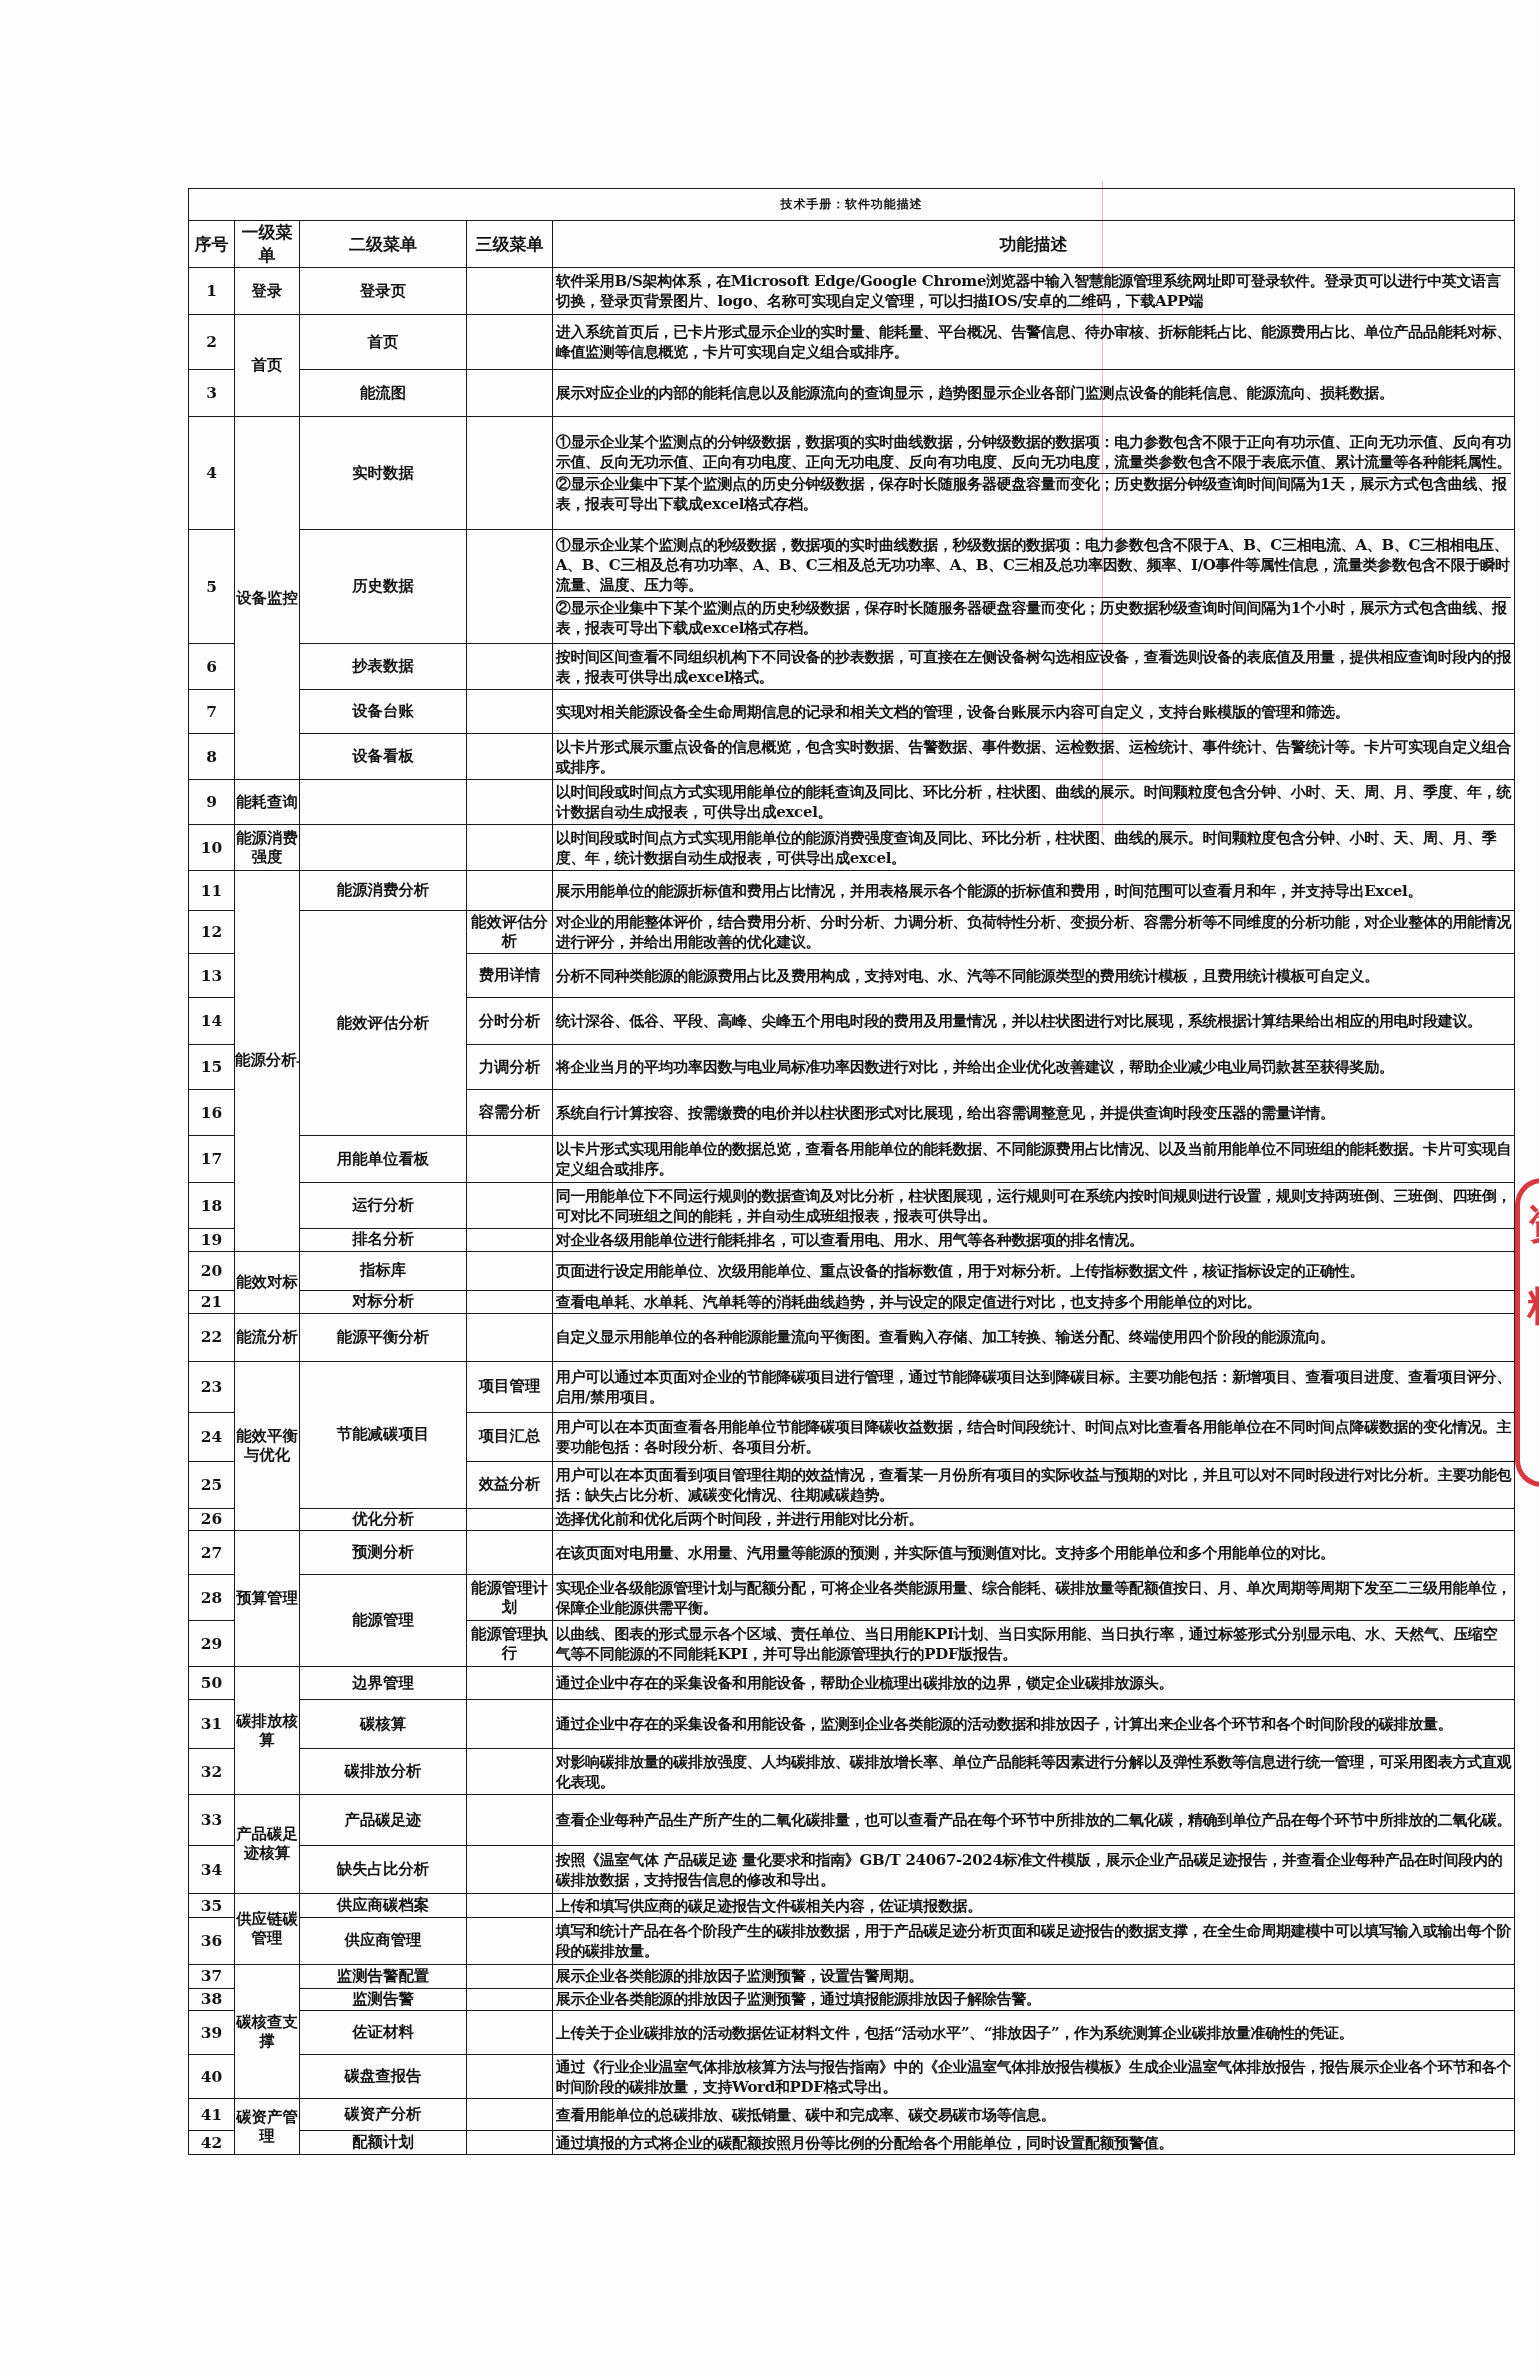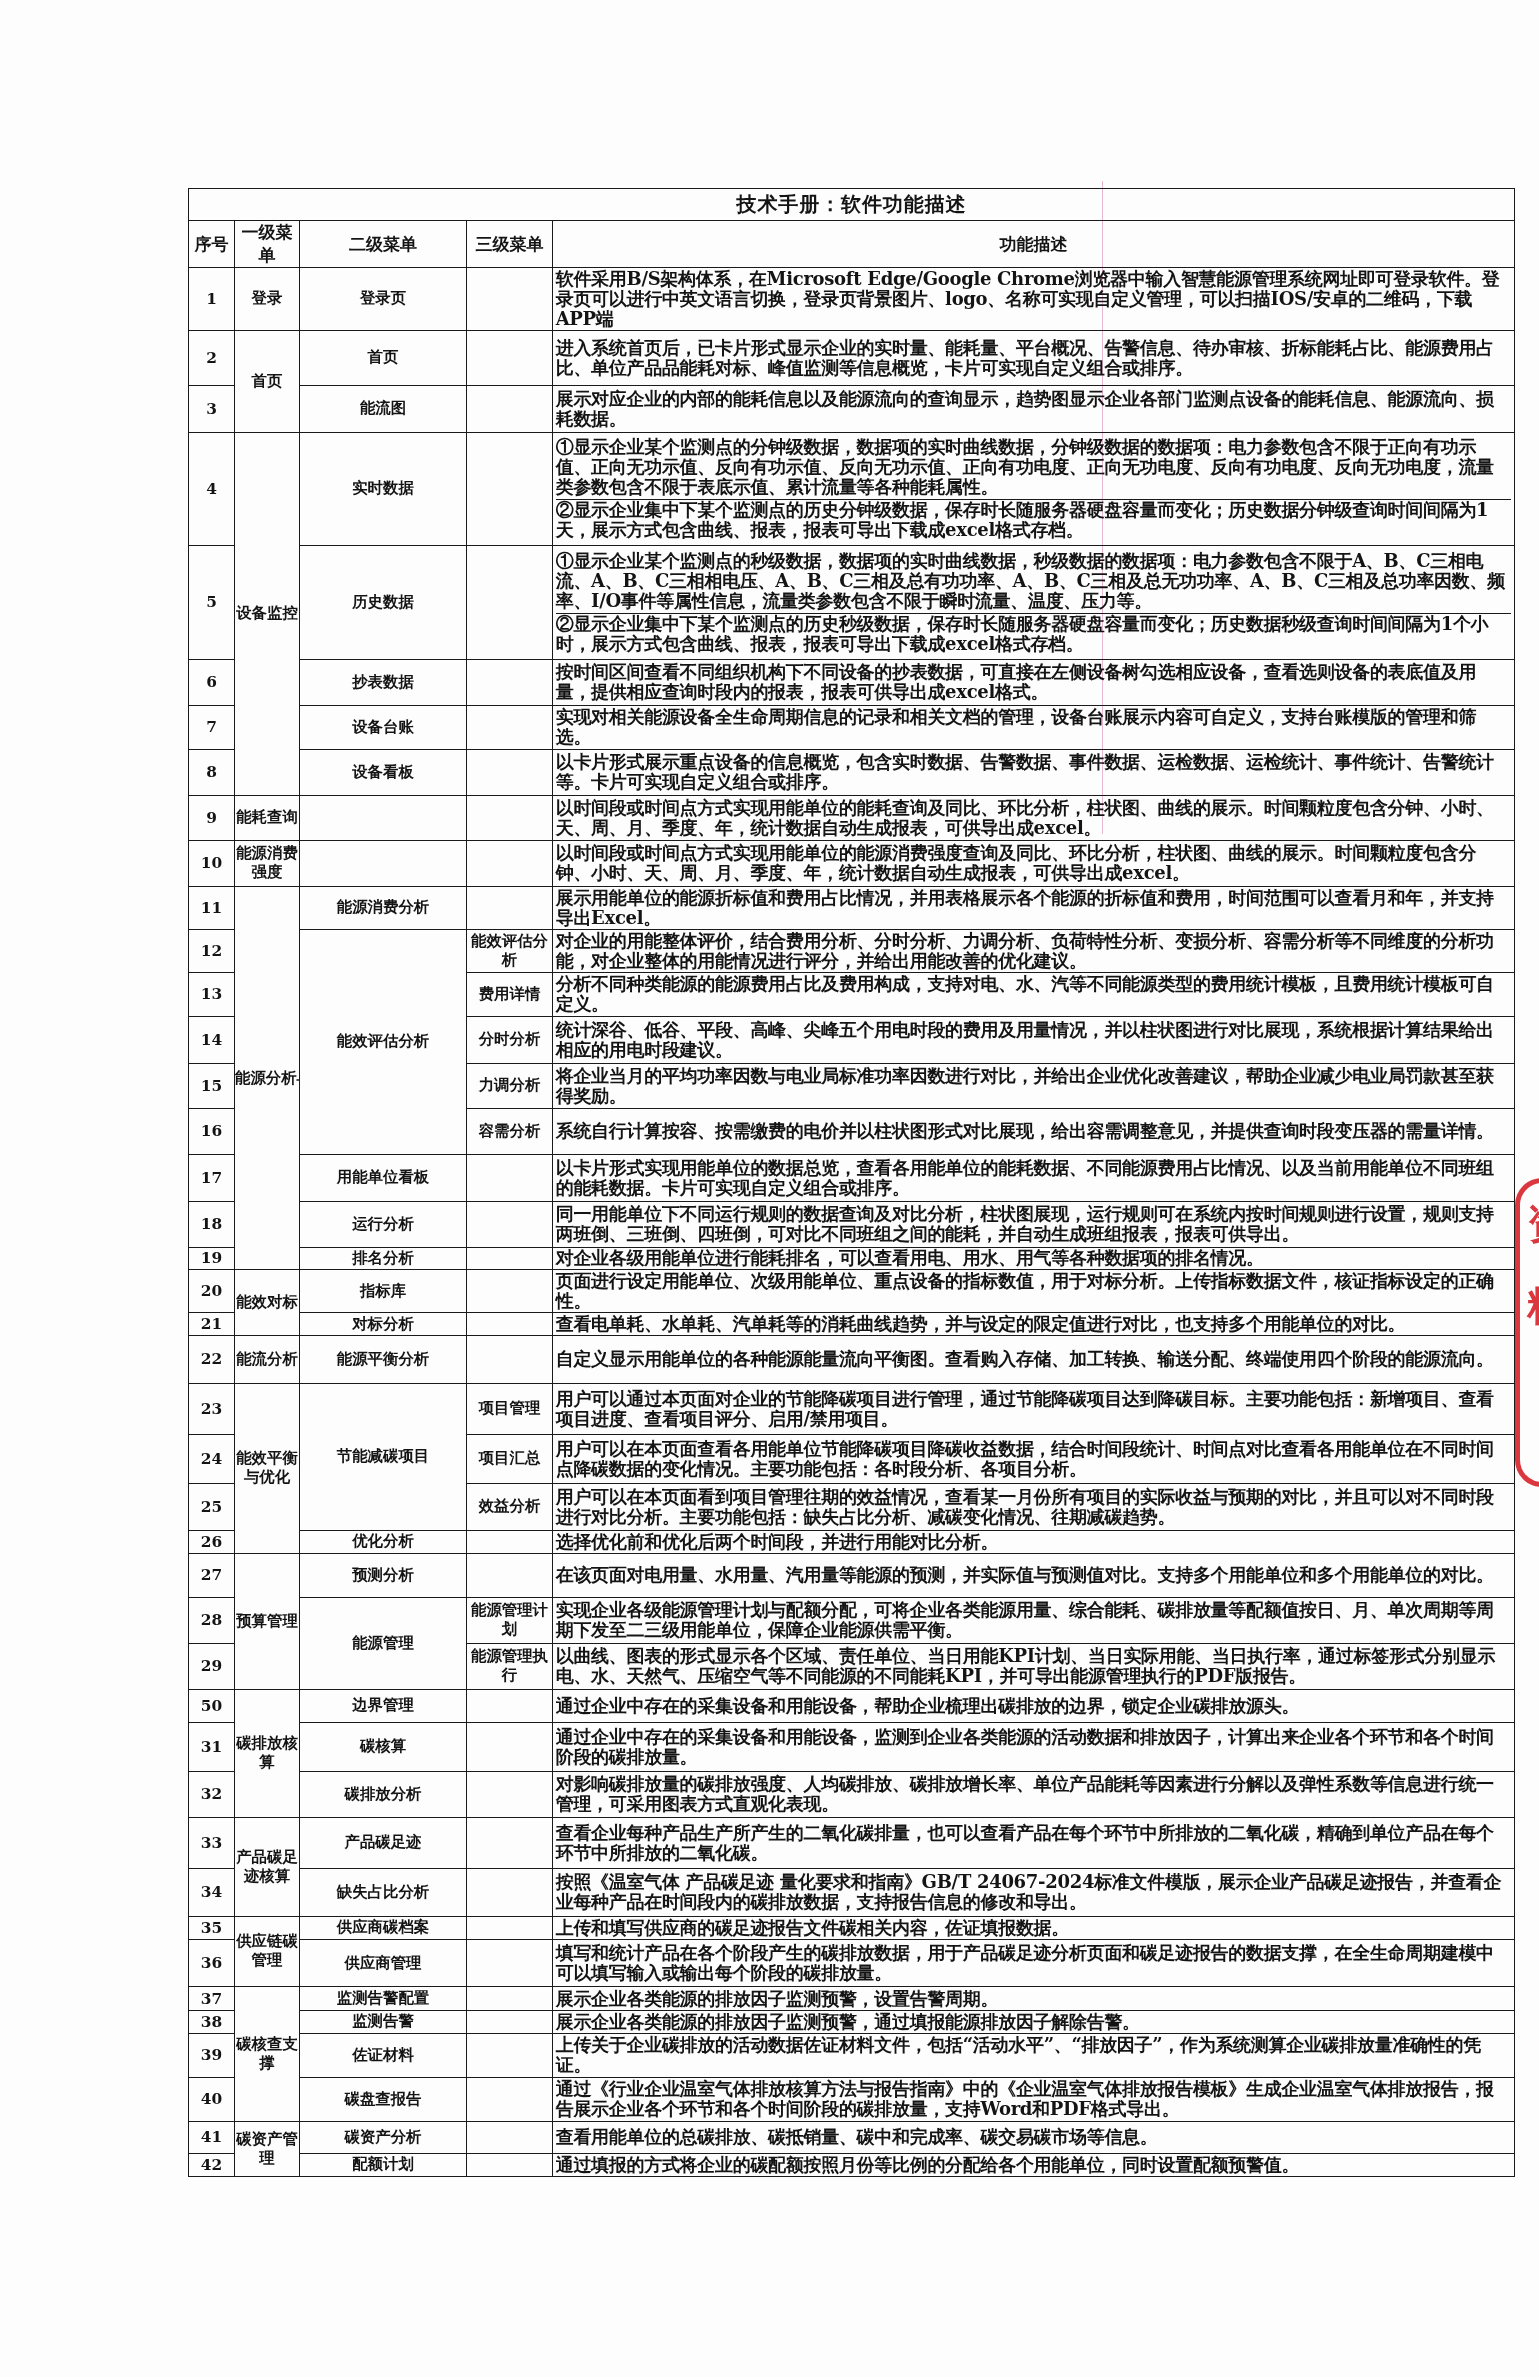--- a/index.html
+++ b/index.html
@@ -2,25 +2,25 @@
 <html style="font-size:14.5px"><head>
 <meta charset="utf-8">
 <style>
   html, body { margin:0; padding:0; background:#ffffff; }
   body { width:1539px; height:2377px; position:relative; overflow:hidden;
          font-family:"DejaVu Serif", "Liberation Serif", serif; color:#141414; }
   .page { position:absolute; left:0; top:0; width:1539px; height:2377px; background:#fdfdfd; }
   .fold-line { position:absolute; left:1102px; top:181px; width:0.9px; height:653px; background:#e8b8d0; }
   table.spec { position:absolute; left:188px; top:188px; width:1326px; border-collapse:collapse; table-layout:fixed; }
   table.spec td, table.spec th { border:1.8px solid #1a1a1a; padding:0; vertical-align:middle; }
-  .title-cell { height:31px; text-align:center; font-size:20px; font-weight:bold; letter-spacing:0.9px; }
+  .title-cell { height:31px; text-align:center; font-size:12px; font-weight:bold; letter-spacing:0.9px; }
   .hdr { height:41px; text-align:center; font-size:17px; font-weight:bold; }
   .c-seq { text-align:center; font-size:15.4px; font-weight:bold; }
   .c-l1, .c-l2, .c-l3 { text-align:center; font-size:15.4px; font-weight:bold; line-height:19px; }
-  .c-desc { text-align:left; font-size:18px; line-height:20px; padding:0.9px 2.7px !important; font-weight:bold; letter-spacing:-0.3px; }
+  .c-desc { text-align:left; font-size:15px; line-height:20px; padding:0.9px 2.7px !important; font-weight:bold; letter-spacing:-0.3px; }
   .desc-part { display:block; }
   .stamp { position:absolute; left:1515px; top:1178px; width:54px; height:299px; border:5.4px solid #d8222b;
            border-right:none; border-radius:27px 0 0 27px; color:#d8222b; font-size:40px; font-weight:bold;
            line-height:82px; padding-left:7.3px; opacity:0.9; }
 </style>
 </head>
 <body>
 
 <div class="page">
   <div class="fold-line"></div>

